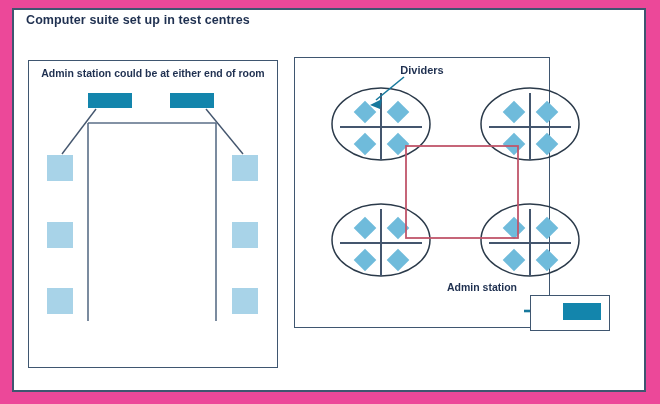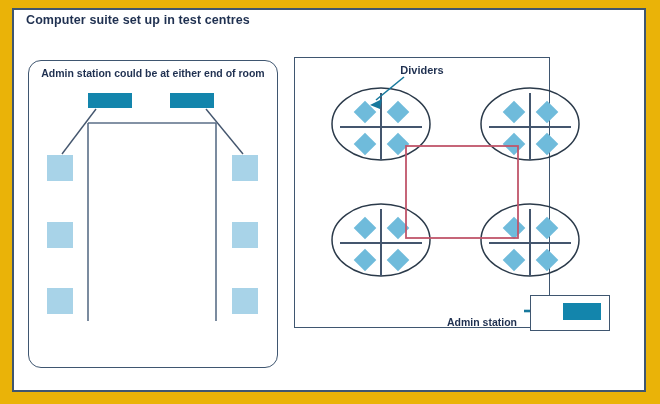--- a/index.html
+++ b/index.html
@@ -11,21 +11,21 @@
     width: 660px;
     height: 404px;
     font-family: "Liberation Sans", sans-serif;
     color: #1f3a5f;
     overflow: hidden;
   }
   #root {
     position: relative;
     width: 660px;
     height: 404px;
-    background: #eab308;
+    background: #ec4899;
   }
   
   .outer-frame {
     position: absolute;
     left: 12px;
     top: 8px;
     width: 634px;
     height: 384px;
     border: 2px solid #3f5670;
     box-sizing: border-box;
@@ -68,21 +68,20 @@
     position: absolute;
     border: 1.5px solid #3f5670;
     box-sizing: border-box;
     background: #ffffff;
   }
   .panel-left {
     left: 28px;
     top: 60px;
     width: 250px;
     height: 308px;
-    border-radius: 13px;
   }
   .panel-right {
     left: 294px;
     top: 57px;
     width: 256px;
     height: 271px;
   }
   .panel-title {
     position: absolute;
     top: 6px;
@@ -120,21 +119,20 @@
     background: #ffffff;
   }
   .admin-label {
     position: absolute;
     left: 447px;
     top: 281px;
     font-size: 10.5px;
     font-weight: bold;
     color: #1f3050;
     white-space: nowrap;
-    margin-top: 35px;
   }
   .admin-desk {
     position: absolute;
     left: 563px;
     top: 303px;
     width: 38px;
     height: 17px;
     background: #1385ac;
   }
 </style>

